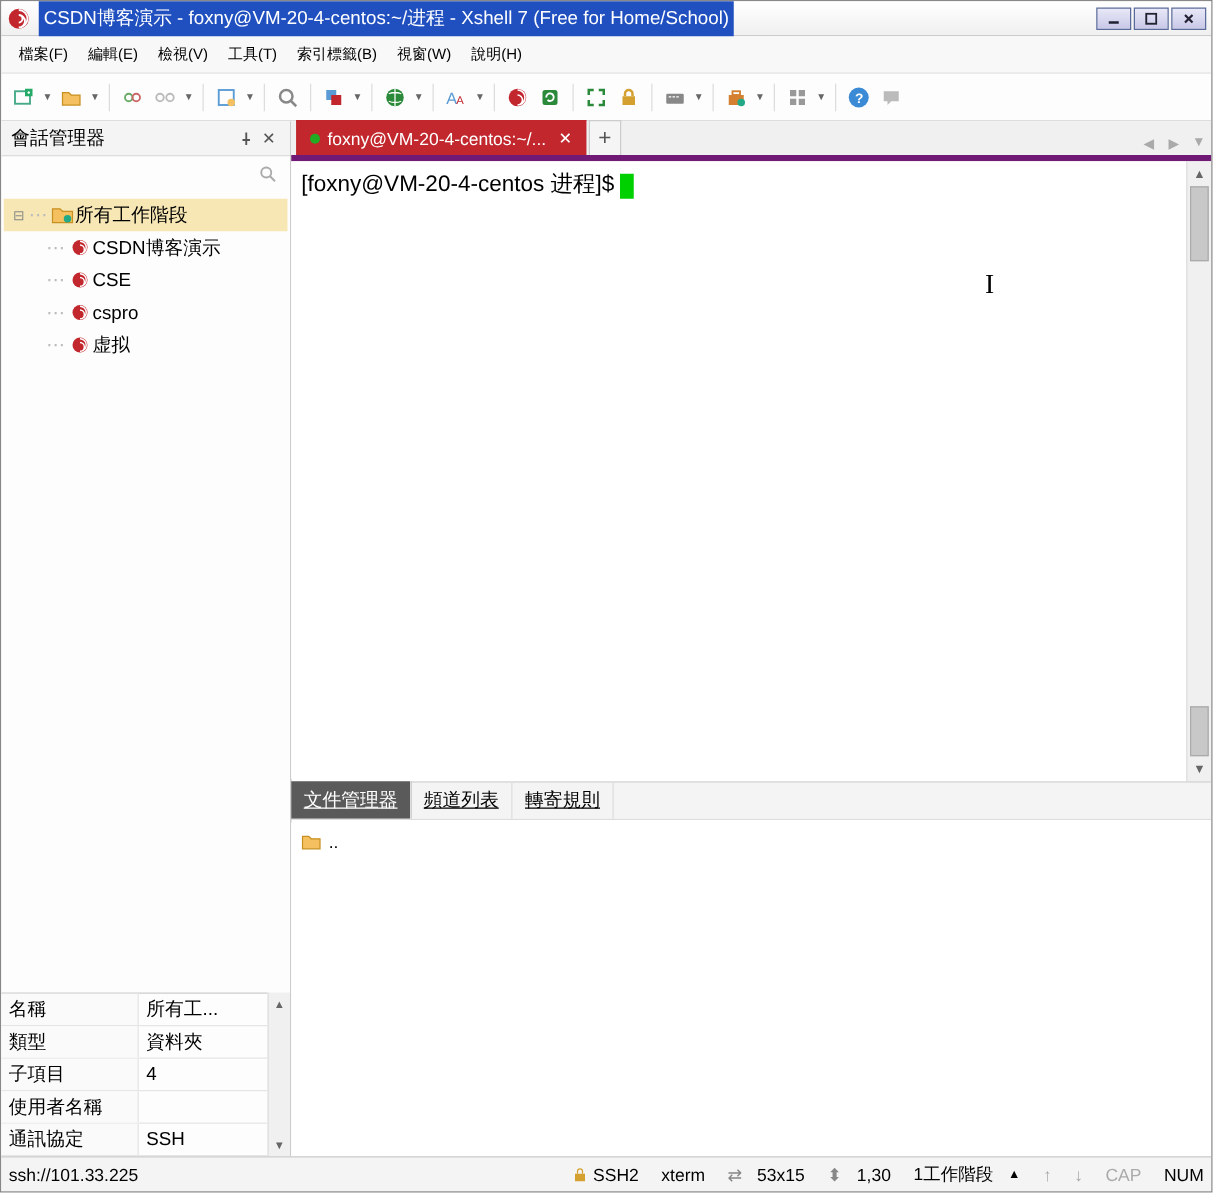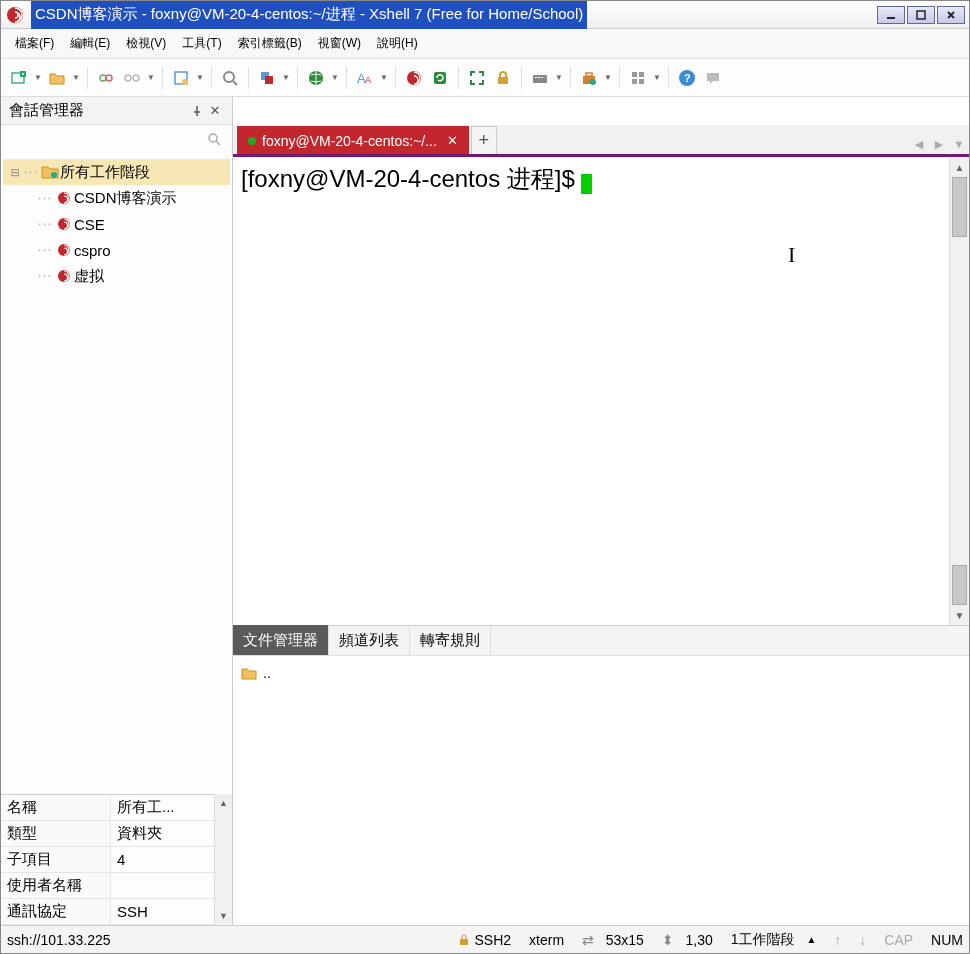--- a/index.html
+++ b/index.html
@@ -48,43 +48,43 @@
 .prop-v { flex:1; padding-left:6px; display:flex; align-items:center; overflow:hidden; text-overflow:ellipsis; white-space:nowrap; }
 .prop-scroll { width:18px; background:#f0f0f0; border-left:1px solid #ddd; display:flex; flex-direction:column; }
 .prop-scroll .ar { height:18px; font-size:9px; display:flex; align-items:center; justify-content:center; color:#666; }
 .props-wrap { display:flex; }
 .props-col { flex:1; }
 
 
 .right { flex:1; display:flex; flex-direction:column; min-width:0; }
 
 
-.tabs { height:32px; display:flex; align-items:flex-end; background:#f0f0f0; border-bottom:3px solid #701a75; padding-left:4px;margin-top:28px; }
+.tabs { height:32px; display:flex; align-items:flex-end; background:#f0f0f0; border-bottom:5px solid #701a75; padding-left:4px; }
 .tab { height:28px; display:flex; align-items:center; padding:0 10px; font-size:14px; background:#e0e0e0; border:1px solid #ccc; border-bottom:none; margin-right:2px; position:relative; }
 .tab.active { background:#c1272d; color:#fff; border-color:#c1272d; }
 .tab .dot { width:8px; height:8px; border-radius:50%; background:#2a2; margin-right:6px; }
 .tab .x { margin-left:10px; font-size:13px; }
 .tab.plus { width:26px; justify-content:center; padding:0; font-size:18px; color:#555; background:#f5f5f5; }
 .tabs .spacer { flex:1; }
 .tabs .nav { width:20px; height:20px; font-size:11px; color:#aaa; display:flex; align-items:center; justify-content:center; }
 
 
 .term-wrap { flex:1; display:flex; min-height:0; }
-.terminal { flex:1; background:#fff; font-family:"Consolas","Courier New",monospace; font-size:24px; padding:6px 8px; overflow:hidden; white-space:pre; }
+.terminal { flex:1; background:#fff; font-family:"Consolas","Courier New",monospace; font-size:18px; padding:6px 8px; overflow:hidden; white-space:pre; }
 .cursor { display:inline-block; width:11px; height:20px; background:#00d000; vertical-align:text-bottom; }
 .vscroll { width:20px; background:#f0f0f0; border-left:1px solid #ddd; display:flex; flex-direction:column; }
 .vscroll .ar { height:20px; font-size:10px; display:flex; align-items:center; justify-content:center; color:#666; }
 .vscroll .track { flex:1; position:relative; }
 .vscroll .thumb { position:absolute; left:2px; right:2px; background:#c8c8c8; border:1px solid #aaa; }
 
 .text-cursor { position:absolute; font-family:serif; font-size:22px; color:#000; }
 
 
 .btm-tabs { height:30px; display:flex; align-items:center; background:#f4f4f4; border-top:1px solid #ccc; font-size:15px; }
-.btm-tab { padding:8px 10px; border-right:1px solid #ddd; }
+.btm-tab { padding:8px 10px; border-right:1px solid #ddd;text-decoration:underline; }
 .btm-tab.active { background:#5a5a5a; color:#fff; }
 
 .file-mgr { height:270px; background:#fff; border-top:1px solid #ddd; padding:6px 8px; font-size:14px; overflow:auto; }
 .file-row { display:flex; align-items:center; height:22px; }
 .folder-ic { width:16px; height:14px; margin-right:6px; }
 
 
 .status { height:28px; border-top:1px solid #ccc; background:#f4f4f4; display:flex; align-items:center; font-size:14px; padding:4px 6px; gap:18px; }
 .status .sp { flex:1; }
 .status .seg { display:flex; align-items:center; gap:4px; white-space:nowrap; }

